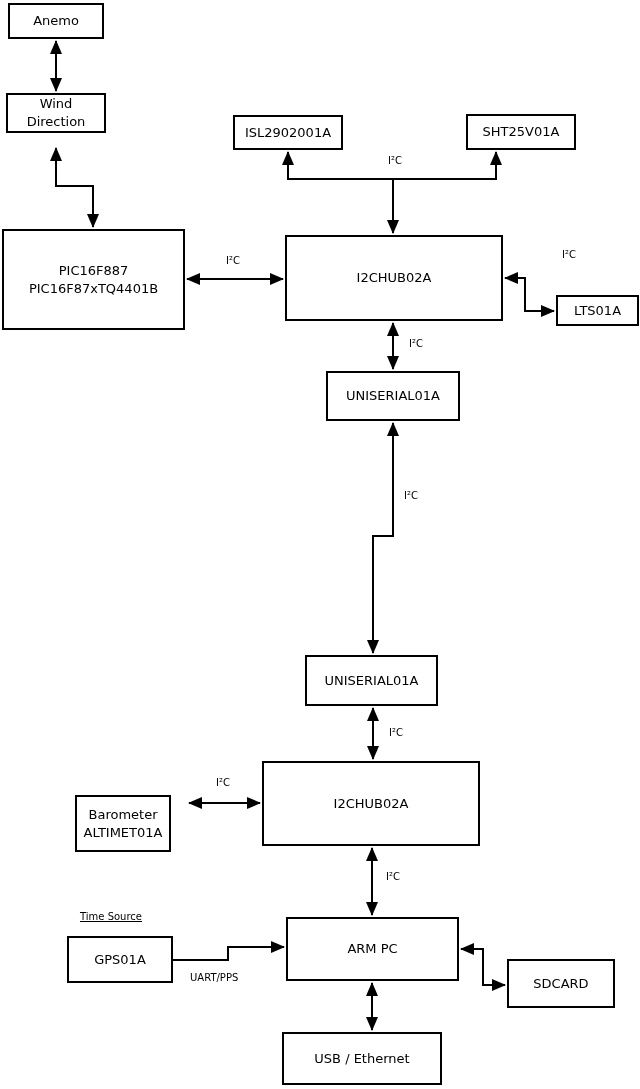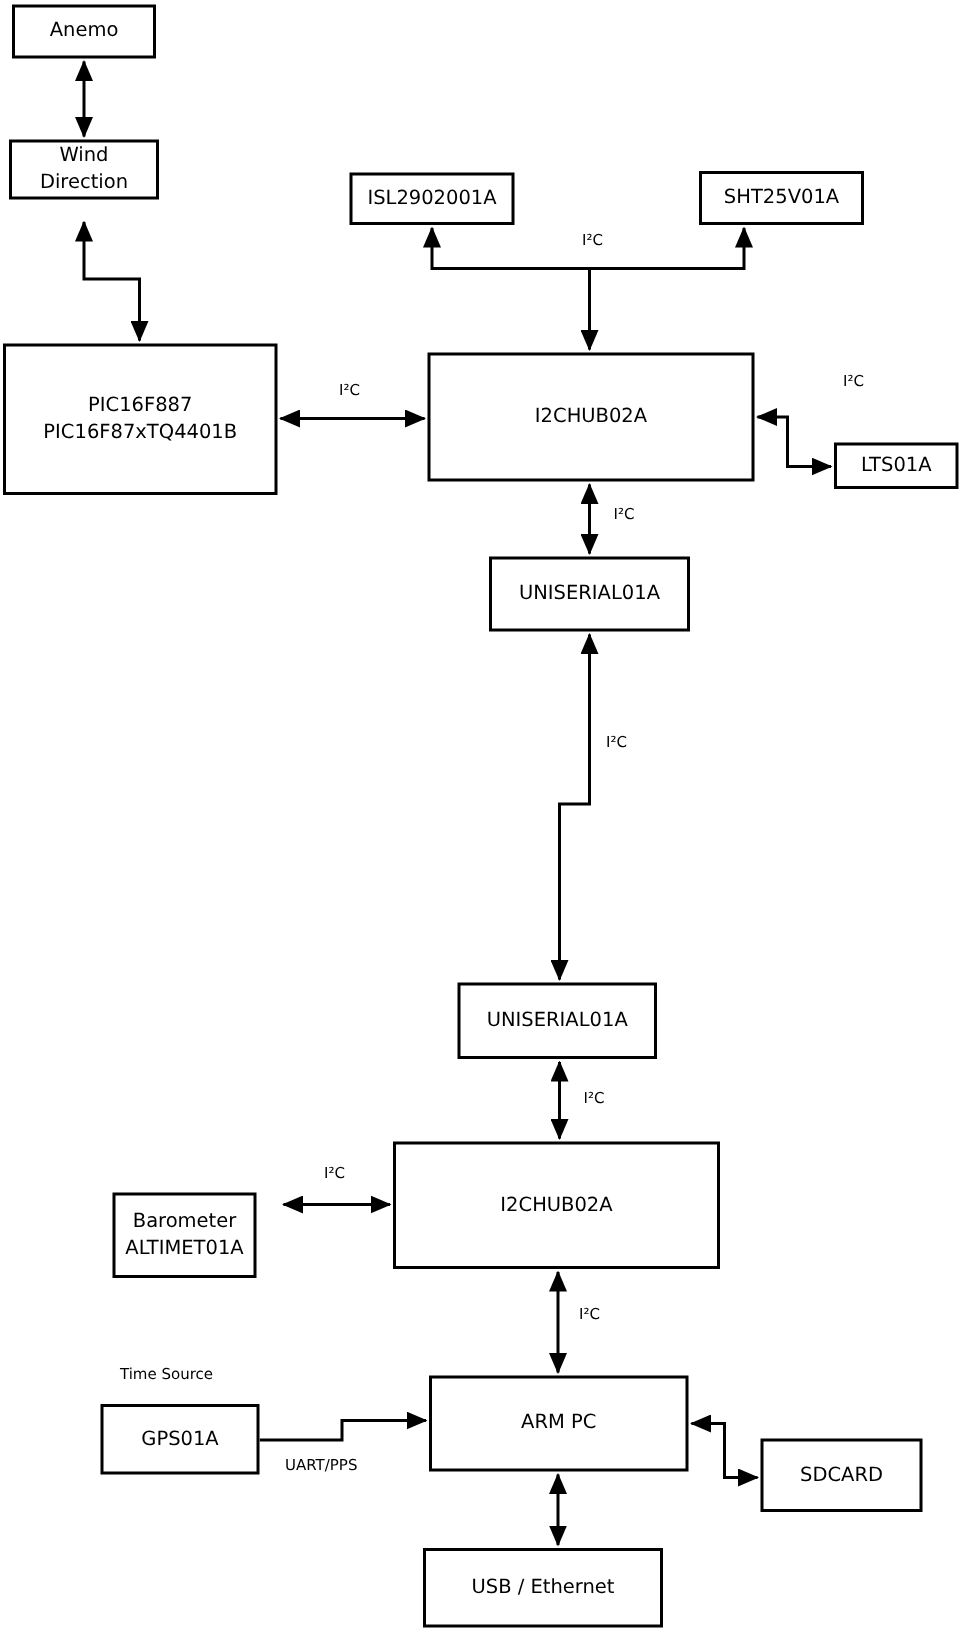--- a/index.html
+++ b/index.html
@@ -149,16 +149,16 @@
     </div>
 
   <span class="edge-label" style="left:388px; top:154px;">I²C</span>
   <span class="edge-label" style="left:226px; top:254px;">I²C</span>
   <span class="edge-label" style="left:562px; top:248px;">I²C</span>
   <span class="edge-label" style="left:409px; top:337px;">I²C</span>
   <span class="edge-label" style="left:404px; top:489px;">I²C</span>
   <span class="edge-label" style="left:389px; top:726px;">I²C</span>
   <span class="edge-label" style="left:216px; top:776px;">I²C</span>
   <span class="edge-label" style="left:386px; top:870px;">I²C</span>
-  <span class="edge-label" style="left:80px;  top:910px;">Time Source</span>
+  <span class="edge-label" style="left:80px;  top:910px;text-decoration:underline;">Time Source</span>
   <span class="edge-label" style="left:190px; top:971px;">UART/PPS</span>
 
 </div>
 
 </body></html>

